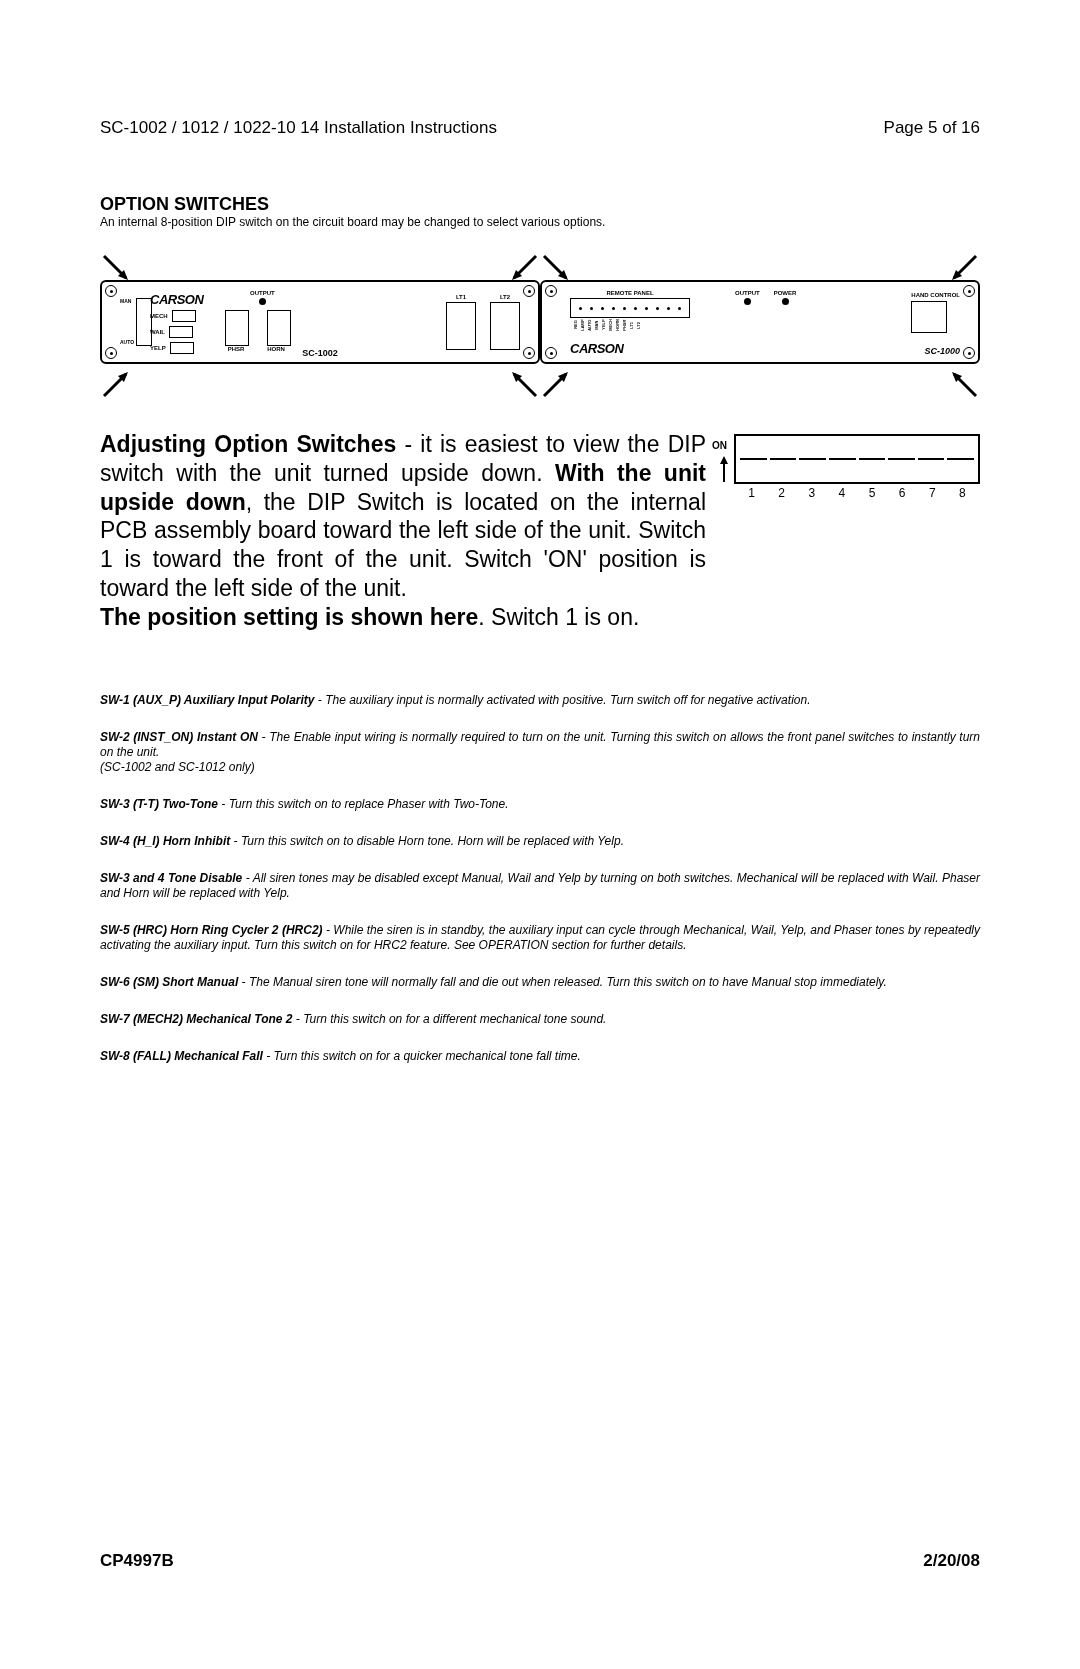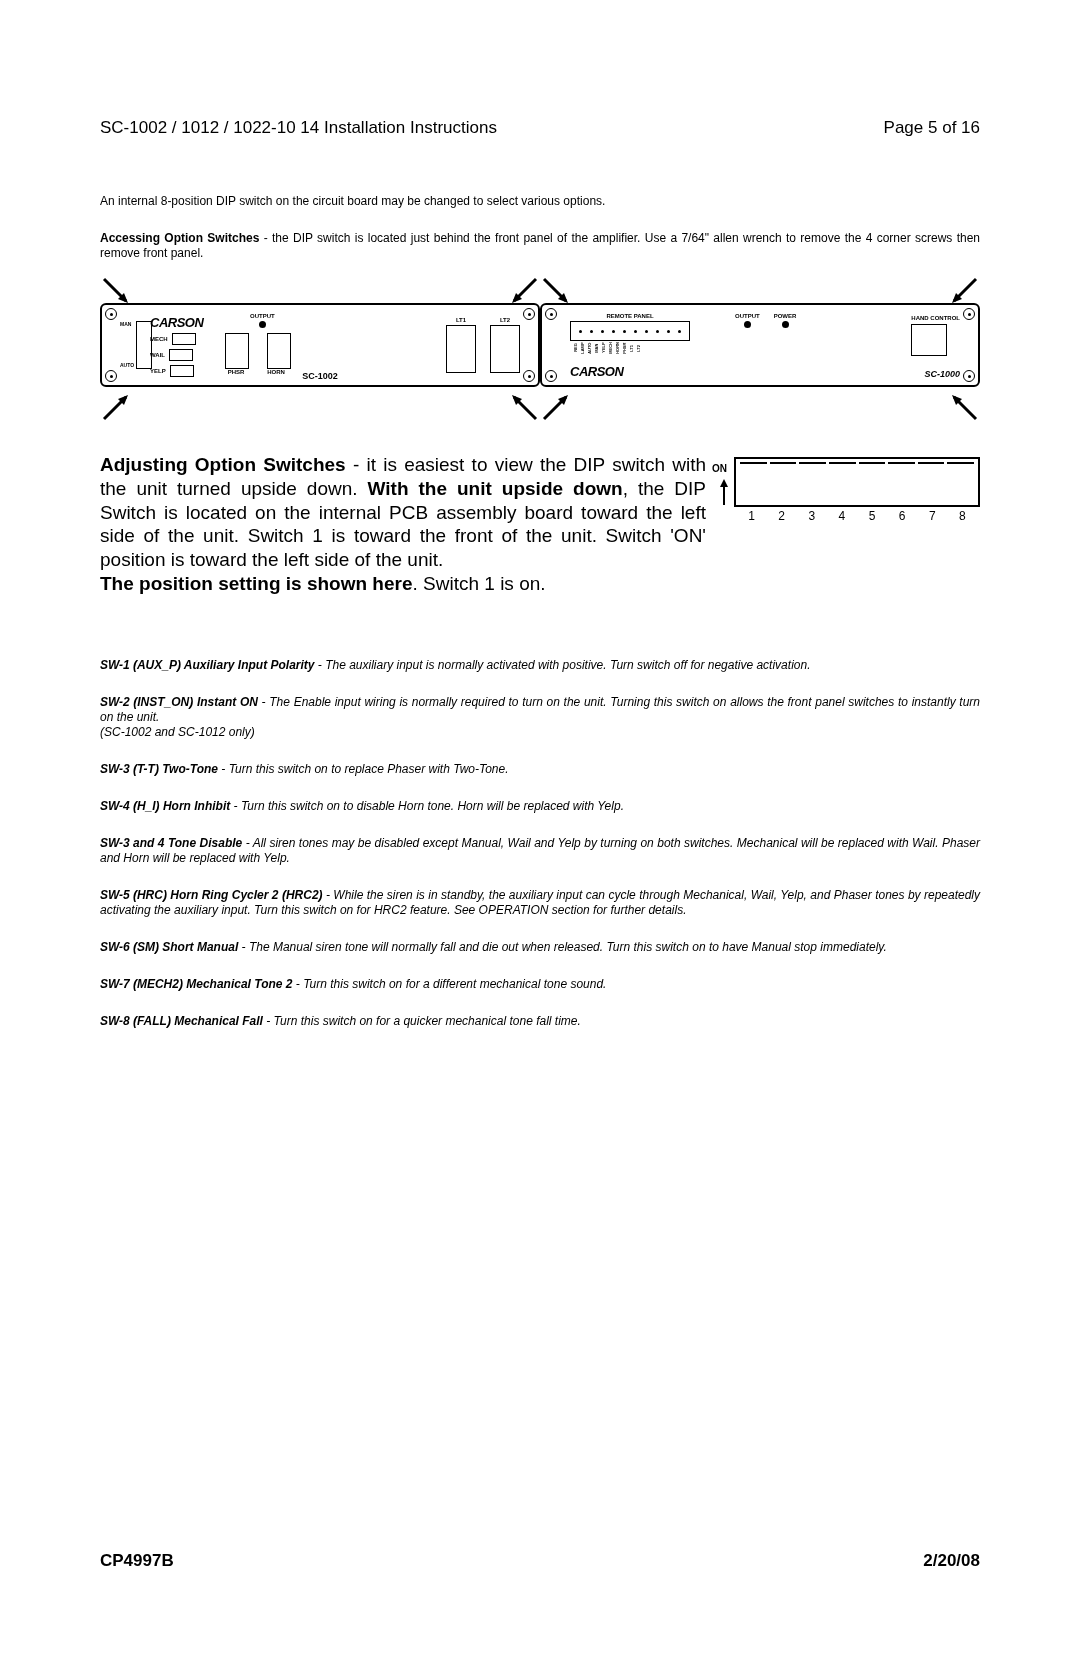--- a/index.html
+++ b/index.html
@@ -139,33 +139,33 @@
     border-radius: 50%;
   }
   .adj-row {
     display: flex;
     align-items: flex-start;
     gap: 28px;
     margin-bottom: 62px;
   }
   .adj-text {
     flex: 1;
-    font-size: 19px;
+    font-size: 23px;
     line-height: 1.25;
     text-align: justify;
   }
   .dip-diagram {
     width: 246px;
     margin-top: 4px;
   }
   .dip-box {
     border: 2px solid #000;
     height: 50px;
     display: flex;
-    align-items: flex-start;
+    align-items: center;
     padding: 3px 4px;
     box-sizing: border-box;
     gap: 3px;
     position: relative;
   }
   .dip-on {
     font-size: 10px;
     font-weight: bold;
     position: absolute;
     left: -24px;
@@ -218,25 +218,23 @@
 </head>
 <body>
 
 <div class="page">
 
   <div class="hdr">
     <span>SC-1002 / 1012 / 1022-10 14  Installation Instructions</span>
     <span>Page 5 of 16</span>
   </div>
 
+  <div class="section-title">OPTION SWITCHES</div>
   <div class="body-text" style="margin-bottom:22px;">An internal 8-position DIP switch on the circuit board may be changed to select various options.</div>
 
-  <div class="body-text" style="margin-bottom:10px;">
-    <b>Accessing Option Switches</b><span> - the DIP switch is located just behind the front panel of the amplifier.  Use a 7/64" allen wrench to remove the 4 corner screws then remove front panel.</span>
-  </div>
 
   <div class="diagrams">
 
     <div class="panel-wrap">
       <div class="arrows-row">
         <svg class="arrow" viewBox="0 0 34 34">
             <line x1="4" y1="4" x2="26" y2="26" stroke="#000" stroke-width="3"></line>
             <polygon points="28,28 18,24 24,18" fill="#000"></polygon>
           </svg>
         <svg class="arrow" viewBox="0 0 34 34">

